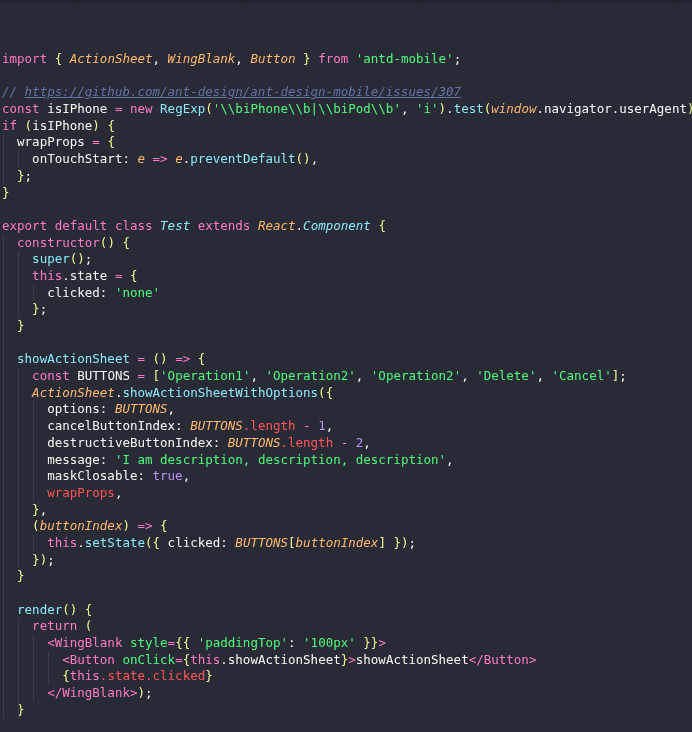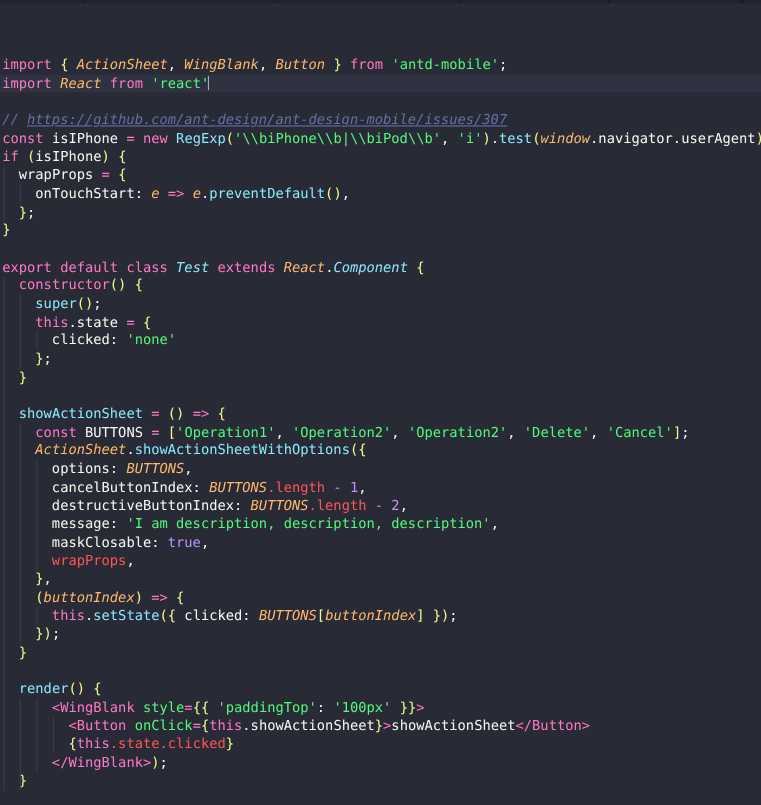--- a/index.html
+++ b/index.html
@@ -95,21 +95,20 @@
     <div class="divider" style="left:247px"></div>
     <div class="divider" style="left:418px"></div>
     <div class="divider" style="left:553px"></div>
     <div class="divider" style="left:675px"></div>
   </div>
 
   <div class="code-area">
 
     <div class="line"><span class="kw" style="color: rgb(255, 121, 198);">import</span> <span class="punc" style="color: rgb(241, 250, 140);">{</span> <span class="param" style="color: rgb(255, 184, 108);">ActionSheet</span><span class="var" style="color: rgb(248, 248, 242);">,</span> <span class="param" style="color: rgb(255, 184, 108);">WingBlank</span><span class="var" style="color: rgb(248, 248, 242);">,</span> <span class="param" style="color: rgb(255, 184, 108);">Button</span> <span class="punc" style="color: rgb(241, 250, 140);">}</span> <span class="kw" style="color: rgb(255, 121, 198);">from</span> <span class="str" style="color: rgb(80, 250, 123);">'antd-mobile'</span><span class="var" style="color: rgb(248, 248, 242);">;</span></div>
 
-    <div class="line cur" style="background: rgb(47, 50, 64);"><span class="kw" style="color: rgb(255, 121, 198);">import</span> <span class="param" style="color: rgb(255, 184, 108);">React</span> <span class="kw" style="color: rgb(255, 121, 198);">from</span> <span class="str" style="color: rgb(80, 250, 123);">'react'</span><span class="caret"></span></div>
 
     <div class="line"> </div>
 
 
     <div class="line"><span class="cmt" style="color: rgb(98, 114, 164);">// <u>https://github.com/ant-design/ant-design-mobile/issues/307</u></span></div>
 
 
     <div class="line"><span class="kw" style="color: rgb(255, 121, 198);">const</span> <span class="var" style="color: rgb(248, 248, 242);">isIPhone</span> <span class="op" style="color: rgb(255, 121, 198);">=</span> <span class="kw" style="color: rgb(255, 121, 198);">new</span> <span class="fn" style="color: rgb(139, 233, 253);">RegExp</span><span class="punc" style="color: rgb(241, 250, 140);">(</span><span class="str" style="color: rgb(80, 250, 123);">'\\biPhone\\b|\\biPod\\b'</span><span class="var" style="color: rgb(248, 248, 242);">,</span> <span class="str" style="color: rgb(80, 250, 123);">'i'</span><span class="punc" style="color: rgb(241, 250, 140);">)</span><span class="var" style="color: rgb(248, 248, 242);">.</span><span class="fn" style="color: rgb(139, 233, 253);">test</span><span class="punc" style="color: rgb(241, 250, 140);">(</span><span class="obj" style="color: rgb(255, 184, 108);">window</span><span class="var" style="color: rgb(248, 248, 242);">.navigator.userAgent</span><span class="punc" style="color: rgb(241, 250, 140);">)</span></div>
 
 
@@ -166,20 +165,21 @@
     <div class="line"><span class="guide" style="left: 3px; background: rgb(59, 62, 77); height: 16.7px;"></span><span class="guide" style="left: 18px; background: rgb(59, 62, 77); height: 16.7px;"></span><span class="guide" style="left: 33px; background: rgb(59, 62, 77); height: 16.7px;"></span>      <span class="kw" style="color: rgb(255, 121, 198);">this</span><span class="var" style="color: rgb(248, 248, 242);">.</span><span class="fn" style="color: rgb(139, 233, 253);">setState</span><span class="punc" style="color: rgb(241, 250, 140);">({</span> <span class="prop" style="color: rgb(248, 248, 242);">clicked</span><span class="var" style="color: rgb(248, 248, 242);">:</span> <span class="param" style="color: rgb(255, 184, 108);">BUTTONS</span><span class="punc" style="color: rgb(241, 250, 140);">[</span><span class="param" style="color: rgb(255, 184, 108);">buttonIndex</span><span class="punc" style="color: rgb(241, 250, 140);">]</span> <span class="punc" style="color: rgb(241, 250, 140);">})</span><span class="var" style="color: rgb(248, 248, 242);">;</span></div>
 
     <div class="line"><span class="guide" style="left: 3px; background: rgb(59, 62, 77); height: 16.7px;"></span><span class="guide" style="left: 18px; background: rgb(59, 62, 77); height: 16.7px;"></span>    <span class="punc" style="color: rgb(241, 250, 140);">})</span><span class="var" style="color: rgb(248, 248, 242);">;</span></div>
 
     <div class="line"><span class="guide" style="left: 3px; background: rgb(59, 62, 77); height: 16.7px;"></span>  <span class="punc" style="color: rgb(241, 250, 140);">}</span></div>
 
     <div class="line"><span class="guide" style="left: 3px; background: rgb(59, 62, 77); height: 16.7px;"></span> </div>
 
     <div class="line"><span class="guide" style="left: 3px; background: rgb(59, 62, 77); height: 16.7px;"></span>  <span class="fn" style="color: rgb(139, 233, 253);">render</span><span class="punc" style="color: rgb(241, 250, 140);">()</span> <span class="punc" style="color: rgb(241, 250, 140);">{</span></div>
 
+    <div class="line"><span class="guide" style="left: 3px; background: rgb(59, 62, 77); height: 16.7px;"></span><span class="guide" style="left: 18px; background: rgb(59, 62, 77); height: 16.7px;"></span>    <span class="kw" style="color: rgb(255, 121, 198);">return</span> <span class="punc" style="color: rgb(241, 250, 140);">(</span></div>
 
     <div class="line"><span class="guide" style="left: 3px; background: rgb(59, 62, 77); height: 16.7px;"></span><span class="guide" style="left: 18px; background: rgb(59, 62, 77); height: 16.7px;"></span><span class="guide" style="left: 33px; background: rgb(59, 62, 77); height: 16.7px;"></span>      <span class="tag" style="color: rgb(255, 121, 198);">&lt;WingBlank</span> <span class="attr" style="color: rgb(80, 250, 123);">style</span><span class="op" style="color: rgb(255, 121, 198);">=</span><span class="punc" style="color: rgb(241, 250, 140);">{{</span> <span class="str" style="color: rgb(80, 250, 123);">'paddingTop'</span><span class="var" style="color: rgb(248, 248, 242);">:</span> <span class="str" style="color: rgb(80, 250, 123);">'100px'</span> <span class="punc" style="color: rgb(241, 250, 140);">}}</span><span class="tag" style="color: rgb(255, 121, 198);">&gt;</span></div>
 
     <div class="line"><span class="guide" style="left: 3px; background: rgb(59, 62, 77); height: 16.7px;"></span><span class="guide" style="left: 18px; background: rgb(59, 62, 77); height: 16.7px;"></span><span class="guide" style="left: 33px; background: rgb(59, 62, 77); height: 16.7px;"></span><span class="guide" style="left: 48px; background: rgb(59, 62, 77); height: 16.7px;"></span>        <span class="tag" style="color: rgb(255, 121, 198);">&lt;Button</span> <span class="attr" style="color: rgb(80, 250, 123);">onClick</span><span class="op" style="color: rgb(255, 121, 198);">=</span><span class="punc" style="color: rgb(241, 250, 140);">{</span><span class="kw" style="color: rgb(255, 121, 198);">this</span><span class="var" style="color: rgb(248, 248, 242);">.showActionSheet</span><span class="punc" style="color: rgb(241, 250, 140);">}</span><span class="tag" style="color: rgb(255, 121, 198);">&gt;</span><span class="var" style="color: rgb(248, 248, 242);">showActionSheet</span><span class="tag" style="color: rgb(255, 121, 198);">&lt;/Button&gt;</span></div>
 
     <div class="line"><span class="guide" style="left: 3px; background: rgb(59, 62, 77); height: 16.7px;"></span><span class="guide" style="left: 18px; background: rgb(59, 62, 77); height: 16.7px;"></span><span class="guide" style="left: 33px; background: rgb(59, 62, 77); height: 16.7px;"></span><span class="guide" style="left: 48px; background: rgb(59, 62, 77); height: 16.7px;"></span>        <span class="punc" style="color: rgb(241, 250, 140);">{</span><span class="kw" style="color: rgb(255, 121, 198);">this</span><span class="mem" style="color: rgb(255, 85, 85);">.state.clicked</span><span class="punc" style="color: rgb(241, 250, 140);">}</span></div>
 
     <div class="line"><span class="guide" style="left: 3px; background: rgb(59, 62, 77); height: 16.7px;"></span><span class="guide" style="left: 18px; background: rgb(59, 62, 77); height: 16.7px;"></span><span class="guide" style="left: 33px; background: rgb(59, 62, 77); height: 16.7px;"></span>      <span class="tag" style="color: rgb(255, 121, 198);">&lt;/WingBlank&gt;</span><span class="punc" style="color: rgb(241, 250, 140);">)</span><span class="var" style="color: rgb(248, 248, 242);">;</span></div>
 
     <div class="line"><span class="guide" style="left: 3px; background: rgb(59, 62, 77); height: 16.7px;"></span><span class="guide" style="left: 18px; background: rgb(59, 62, 77); height: 16.7px;"></span>  <span class="punc" style="color: rgb(241, 250, 140);">}</span></div>

